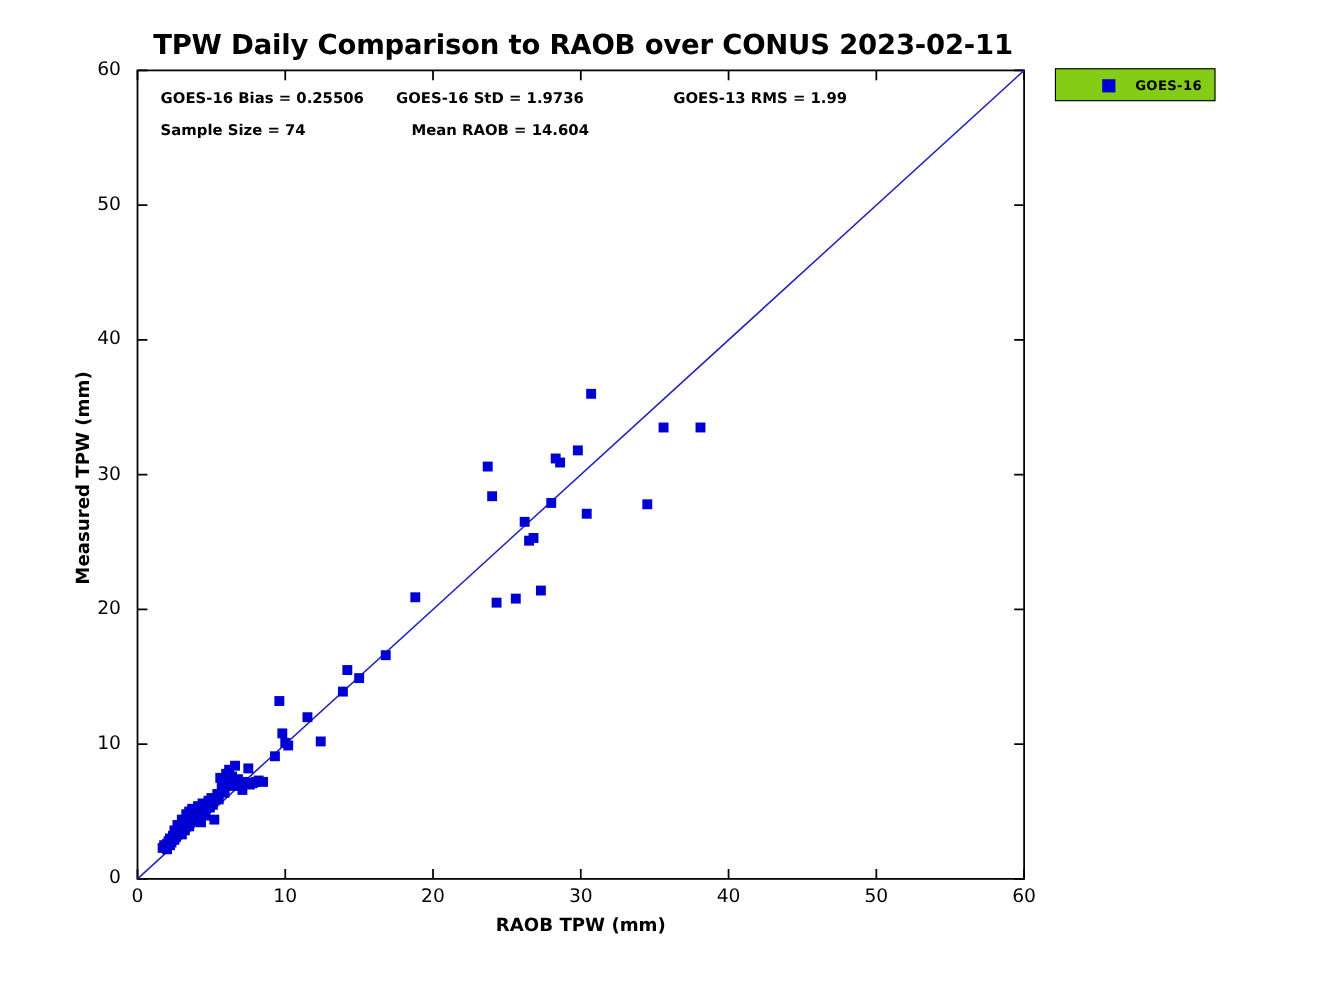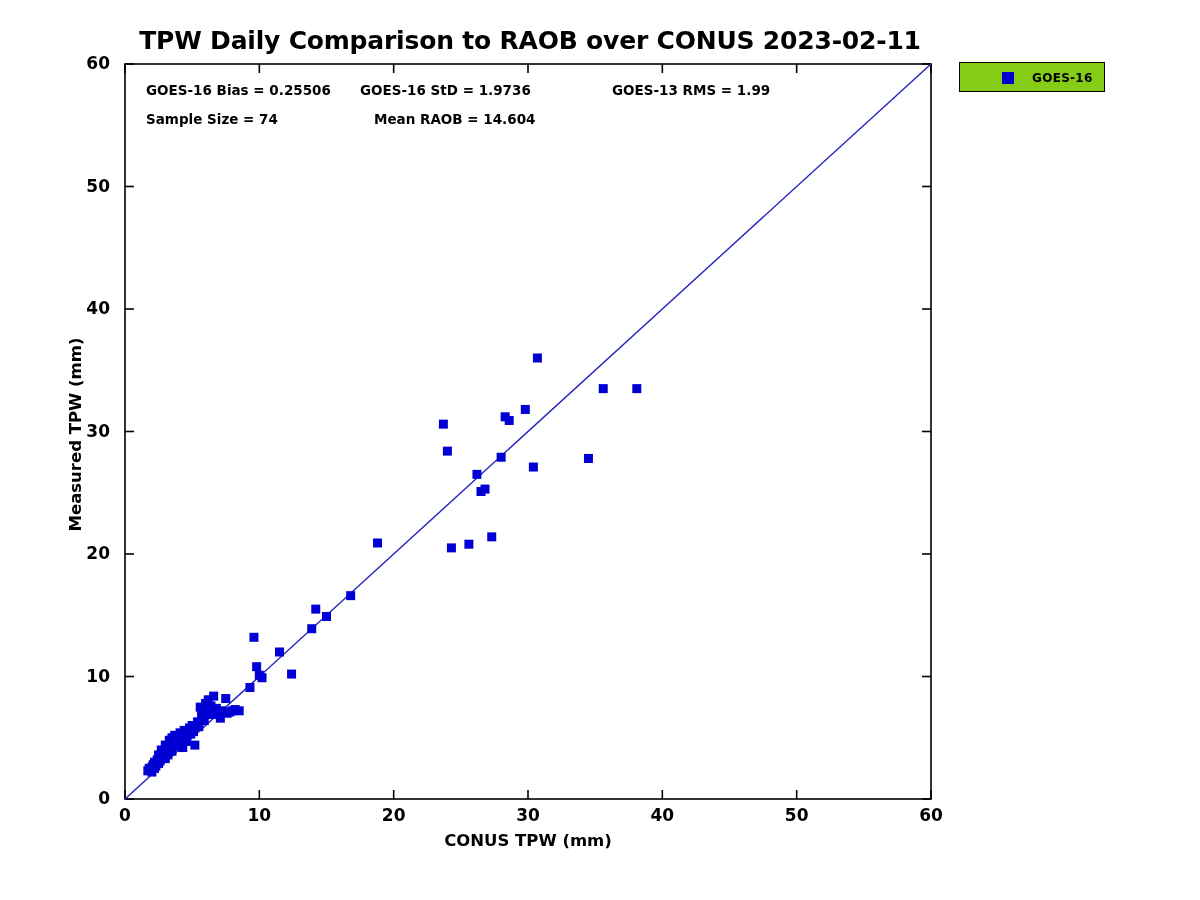--- a/index.html
+++ b/index.html
@@ -67,21 +67,21 @@
     width: 200px;
     text-align: center;
     transform: rotate(-90deg);
     transform-origin: center center;
   }
 
   .tick-label {
     position: absolute;
     font-family: "DejaVu Sans", sans-serif;
     font-size: 17px;
-    font-weight: bold;
+    font-weight: normal;
     color: #000000;
     white-space: nowrap;
   }
   .xtick-label {
     text-align: center;
     width: 60px;
     top: 805px;
   }
   .ytick-label {
     text-align: right;
@@ -125,21 +125,21 @@
 <div id="figure">
 
   <div class="chart-title">TPW Daily Comparison to RAOB over CONUS 2023-02-11</div>
 
   <div class="stat-text" id="stat-bias">GOES-16 Bias = 0.25506</div>
   <div class="stat-text" id="stat-std">GOES-16 StD = 1.9736</div>
   <div class="stat-text" id="stat-rms">GOES-13 RMS = 1.99</div>
   <div class="stat-text" id="stat-sample">Sample Size = 74</div>
   <div class="stat-text" id="stat-mean">Mean RAOB = 14.604</div>
 
-  <div class="axis-label" id="xlabel">CONUS TPW (mm)</div>
+  <div class="axis-label" id="xlabel">RAOB TPW (mm)</div>
   <div class="axis-label" id="ylabel">Measured TPW (mm)</div>
 
   <svg id="plot-svg" width="1200" height="900" style="position:absolute;left:0;top:0;">
       <rect x="125" y="64" width="806" height="735" fill="none" stroke="#000000" stroke-width="1.6"></rect>
       <line x1="125" y1="799" x2="125" y2="790" stroke="#000000" stroke-width="1.6"></line>
       <line x1="125" y1="64" x2="125" y2="73" stroke="#000000" stroke-width="1.6"></line>
       <line x1="259.3333333333333" y1="799" x2="259.3333333333333" y2="790" stroke="#000000" stroke-width="1.6"></line>
       <line x1="259.3333333333333" y1="64" x2="259.3333333333333" y2="73" stroke="#000000" stroke-width="1.6"></line>
       <line x1="393.66666666666663" y1="799" x2="393.66666666666663" y2="790" stroke="#000000" stroke-width="1.6"></line>
       <line x1="393.66666666666663" y1="64" x2="393.66666666666663" y2="73" stroke="#000000" stroke-width="1.6"></line>

